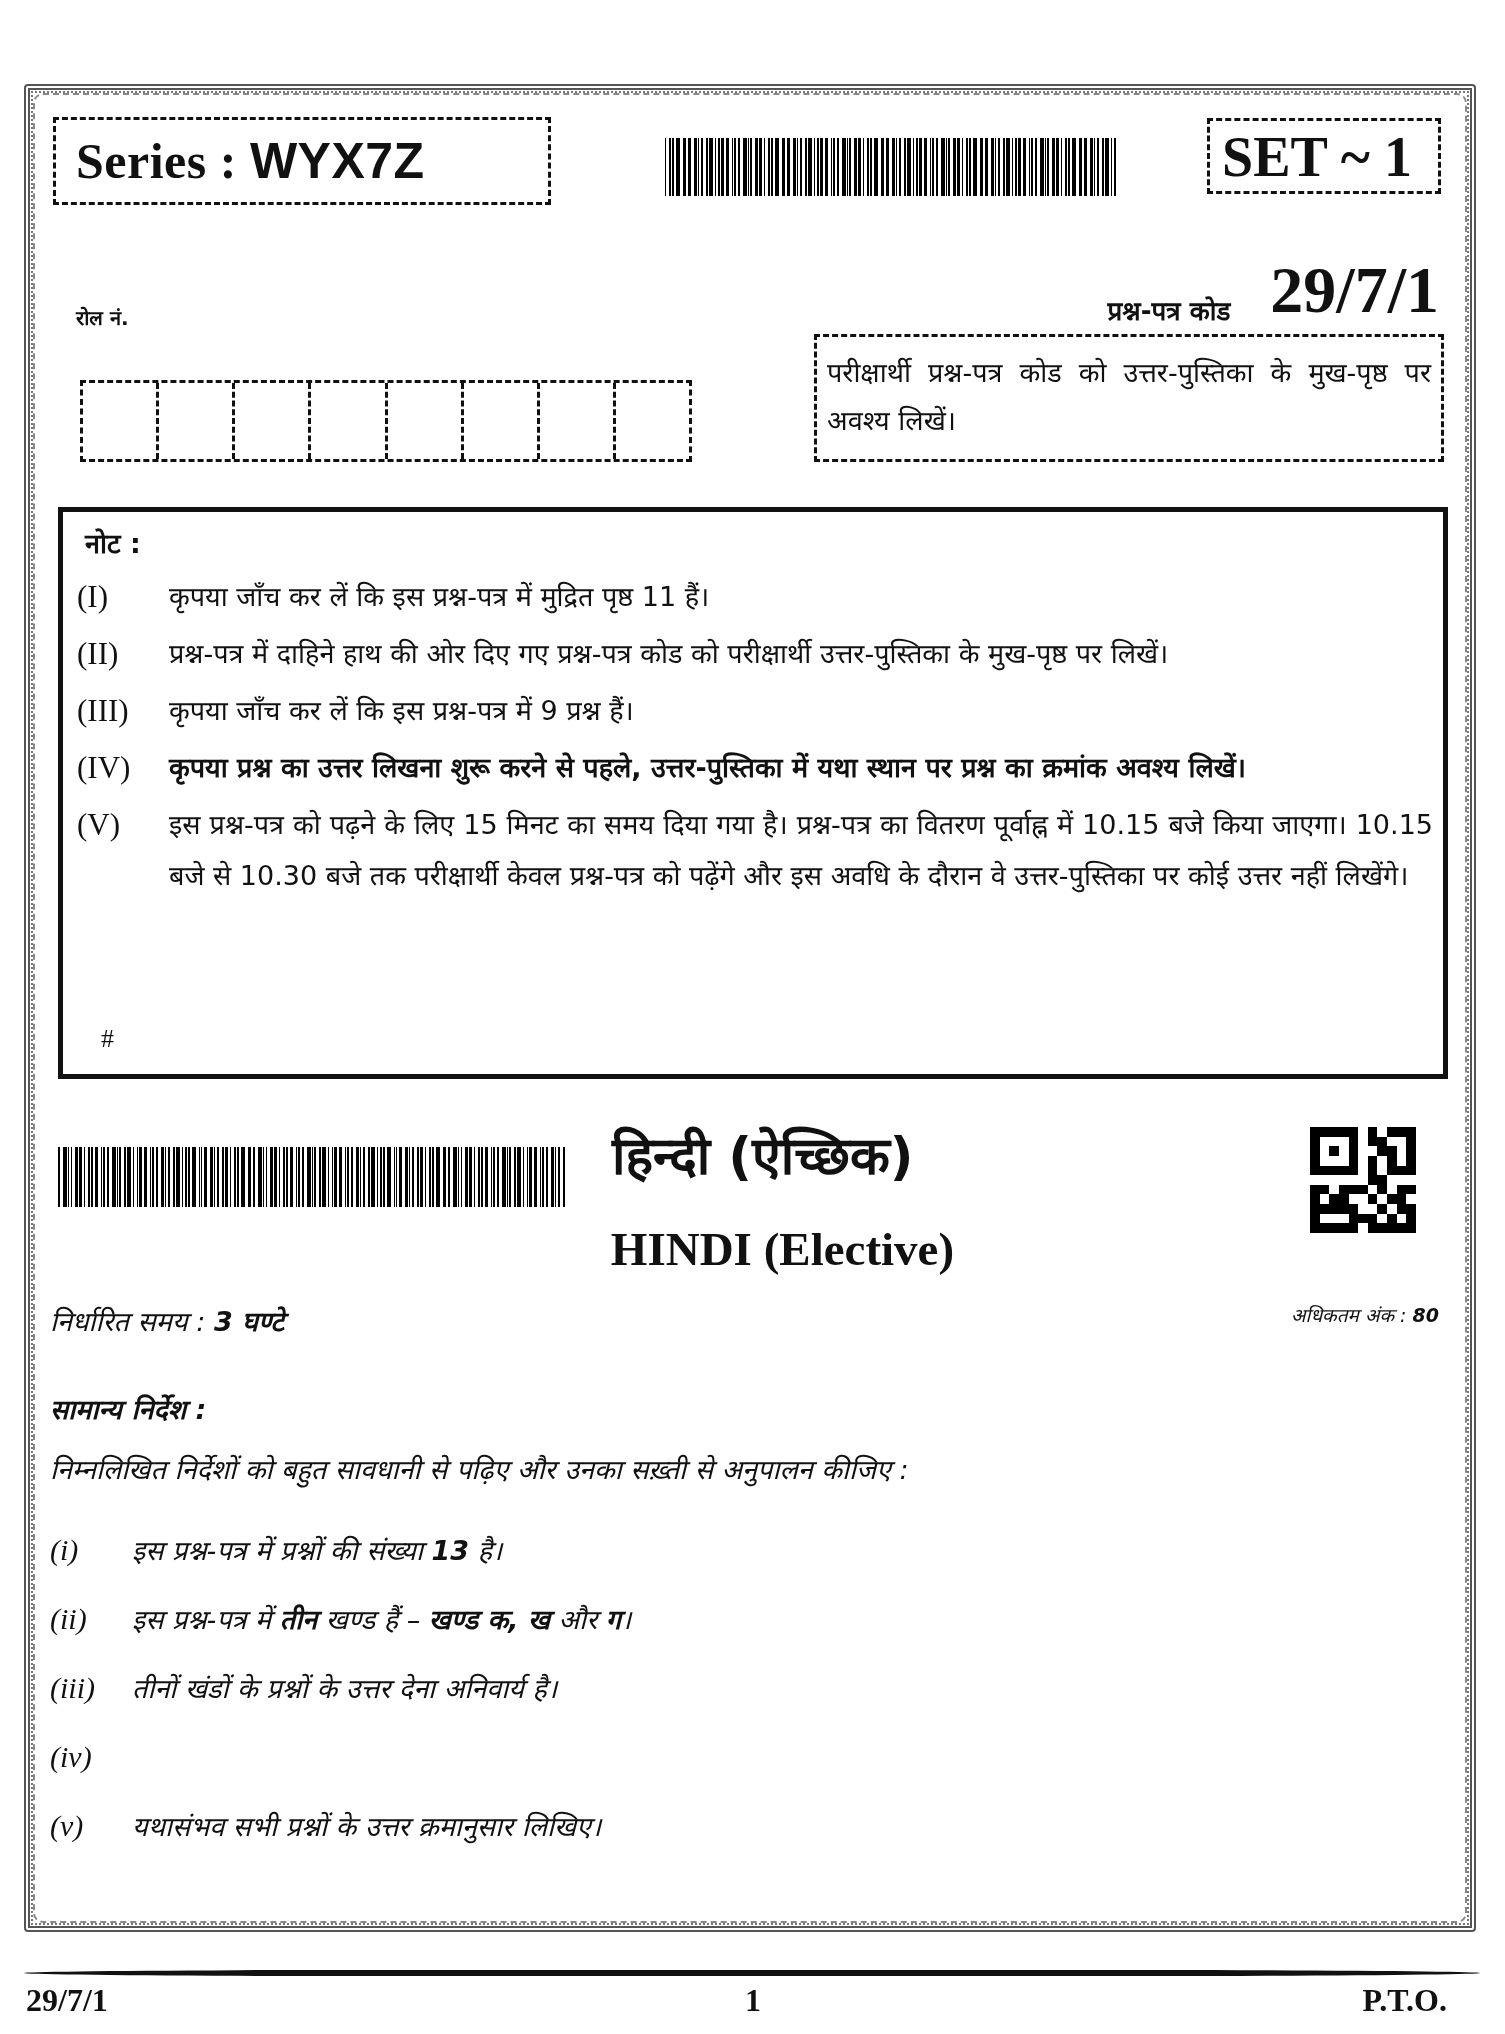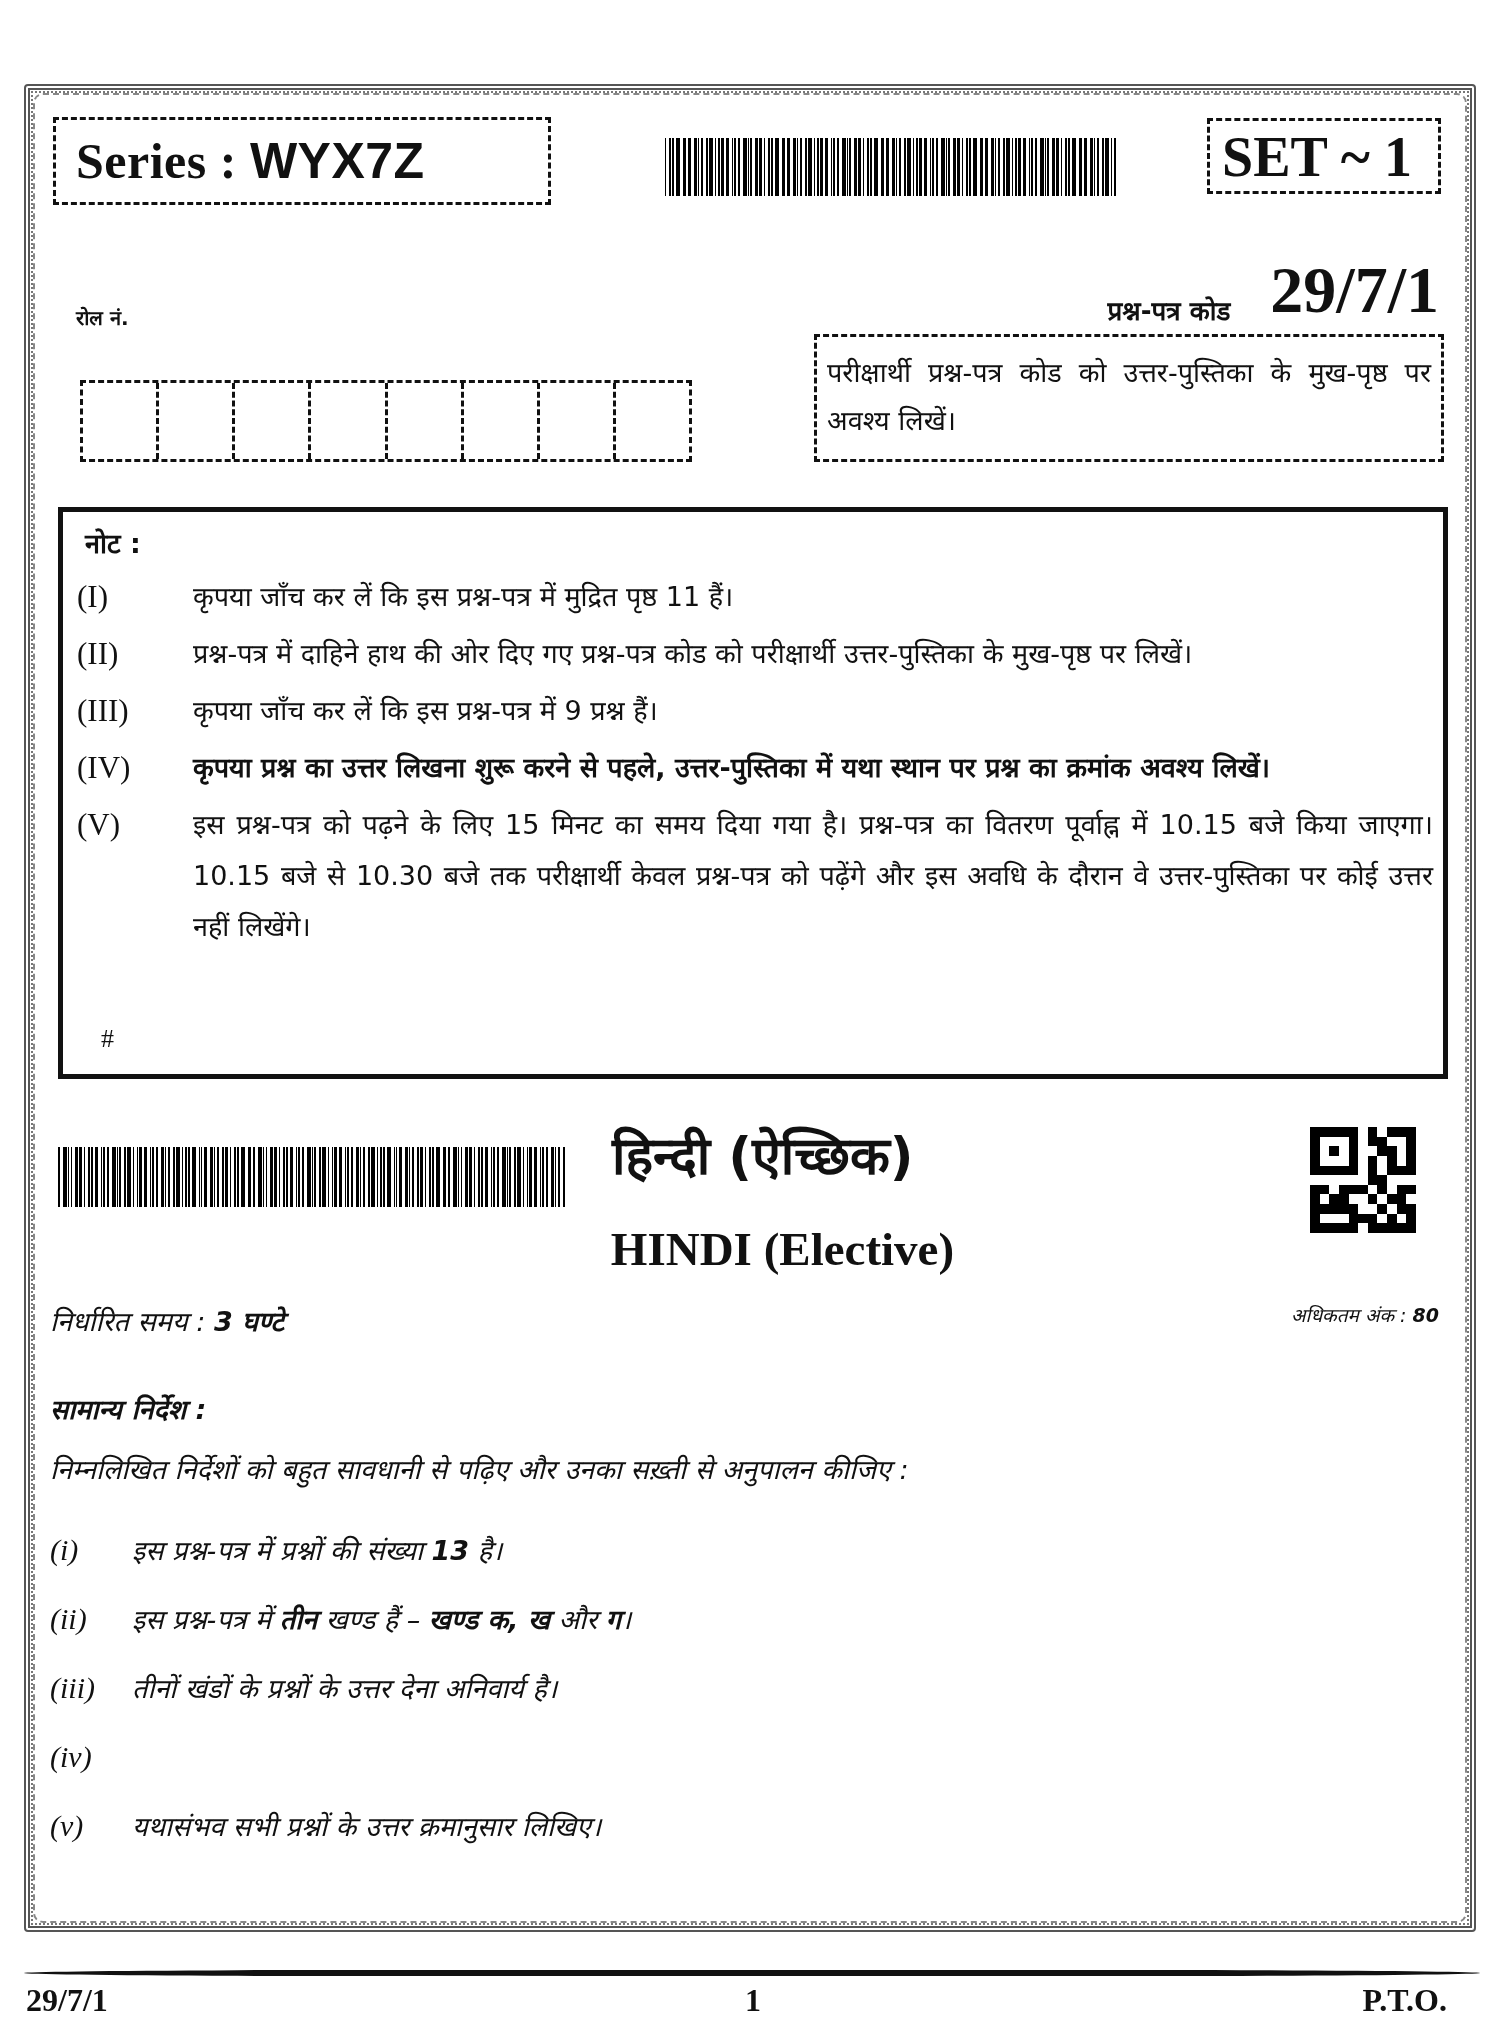--- a/index.html
+++ b/index.html
@@ -39,21 +39,21 @@
   .roll-boxes .cell { flex: 1; border-right: 3px dashed #111; }
   .roll-boxes .cell:last-child { border-right: none; }
 
   .code-note-box { left: 814px; top: 334px; width: 630px; height: 128px; padding: 12px 10px; }
   .code-note-text { font-family: "DejaVu Sans", sans-serif; font-size: 27px; line-height: 48px; text-align: justify; text-align-last: left; }
 
   .notes-box { position: absolute; left: 58px; top: 507px; width: 1390px; height: 572px; border: 5px solid #111; padding: 12px 10px 0 14px; }
   .notes-title { font-family: "DejaVu Sans", sans-serif; font-weight: bold; font-size: 27px; margin-left: 8px; margin-bottom: 10px; }
   .note-item { display: flex; font-family: "DejaVu Sans", sans-serif; font-size: 27px; line-height: 51px; margin-bottom: 6px; }
   .note-item .num { width: 92px; flex: none; font-family: "Liberation Serif", serif; font-size: 31px; }
-  .note-item .txt { flex: 1; text-align: justify; text-align-last: left; margin-left: 24px; }
+  .note-item .txt { flex: 1; text-align: justify; text-align-last: left; }
   .note-item.bold .txt { font-weight: bold; }
   .hash { position: absolute; left: 38px; top: 512px; font-family: "Liberation Serif", serif; font-size: 26px; }
 
   .title-hi { position: absolute; left: 612px; top: 1118px; font-family: "DejaVu Sans", sans-serif; font-weight: bold; font-size: 52px; }
   .title-en { position: absolute; left: 0; width: 1505px; top: 1222px; text-align: center; padding-left: 60px; font-family: "Liberation Serif", serif; font-weight: bold; font-size: 47px; }
 
   .qr { position: absolute; left: 1310px; top: 1127px; width: 106px; height: 106px; display: grid; grid-template-columns: repeat(11, 1fr); grid-template-rows: repeat(11, 1fr); }
   .qr i { display: block; }
   .qr i.b { background: #000; }
 

